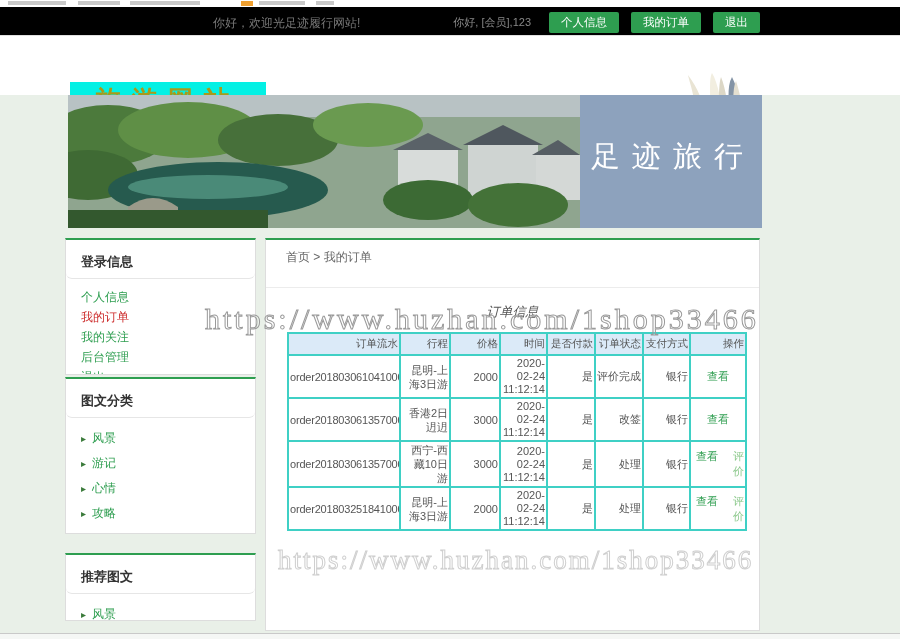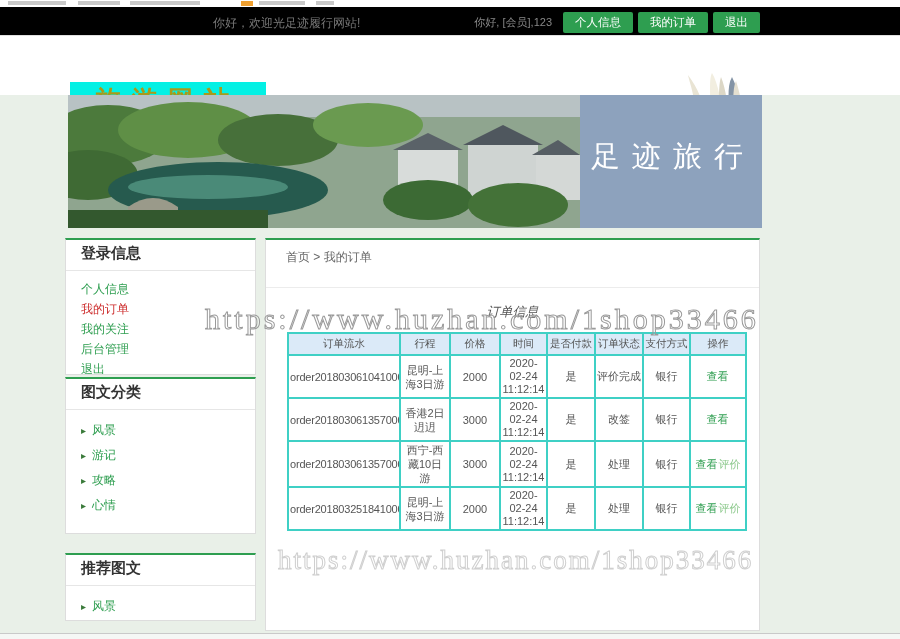--- a/index.html
+++ b/index.html
@@ -11,21 +11,21 @@
     overflow:hidden;
   }
   
   .browser-strip { position:absolute; left:0; top:0; width:900px; height:7px; background:#ffffff; }
   .strip-mark { position:absolute; top:1px; height:4px; background:#c9c9c9; }
   .strip-mark.orange { background:#f0a030; height:5px; }
 
   
   .topbar { position:absolute; left:0; top:7px; width:900px; height:29px; background:#000000; border-bottom:1px solid #e0e0e0; }
   .welcome { position:absolute; left:213px; top:8px; font-size:12px; color:#777; }
-  .user-area { position:absolute; right:140px; top:5px; display:flex; align-items:center; gap:5px; }
+  .user-area { position:absolute; right:140px; top:5px; display:flex; align-items:center; gap:12px; }
   .greeting { font-size:11px; color:#888; margin-right:6px; }
   .tb-btn { display:inline-block; background:#2e9e50; color:#fff; font-size:11.5px; padding:3px 12px; border-radius:2px; cursor:pointer; }
 
   
   .header-band { position:absolute; left:0; top:36px; width:900px; height:59px; background:#ffffff; }
   .logo { position:absolute; left:70px; top:46px; width:196px; height:36px; background:#04f0e4; color:#a89a1b;
           font-family:"DejaVu Serif", serif; font-weight:bold; font-size:25px; letter-spacing:11px;
           text-align:center; line-height:36px; cursor:pointer; }
   .nav { position:absolute; left:312px; top:61px; display:flex; gap:17px; }
   .nav a { font-size:12.5px; color:#2e9e50; text-decoration:none; cursor:pointer; }
@@ -35,44 +35,44 @@
   .banner { position:absolute; left:68px; top:95px; width:694px; height:133px; background:#8da2bd; overflow:hidden; }
   .banner-photo { position:absolute; left:0; top:0; }
   .slogan { position:absolute; left:505px; top:42px; width:200px; text-align:center; color:#ffffff;
             font-family:"DejaVu Serif", serif; font-size:29px; letter-spacing:12px; }
 
   
   .side-box { position:absolute; left:65px; width:191px; background:#fff; border:1px solid #ddd; border-top:2px solid #2e9e50; overflow:hidden; }
   .box-login { top:238px; height:137px; }
   .box-cat   { top:377px; height:157px; }
   .box-rec   { top:553px; height:68px; }
-  .box-title { padding:4px 15px 7px; font-weight:bold; font-size:15px; color:#333; border-bottom:1px solid #e6e6e6; }
+  .box-title { padding:13px 15px 7px; font-weight:bold; font-size:13px; color:#333; border-bottom:1px solid #e6e6e6;border-radius:6px; }
   .side-list { list-style:none; padding:8px 15px 0; }
   .box-login .side-list li { line-height:20px; font-size:12px; }
   .box-cat .side-list li, .box-rec .side-list li { line-height:25px; font-size:12px; }
   .side-list a { color:#2e9e50; text-decoration:none; cursor:pointer; }
   .side-list li.active a { color:#cc2a2a; }
   .arrow { color:#3a7a3a; font-size:10px; margin-right:6px; }
 
   
   .main-panel { position:absolute; left:265px; top:238px; width:495px; height:393px; background:#fff; border:1px solid #ddd; border-top:2px solid #2e9e50; }
   .breadcrumb { padding:9px 20px 21px; font-size:12px; color:#666; border-bottom:1px solid #ececec; }
   .breadcrumb a { color:#666; text-decoration:none; cursor:pointer; }
   .table-title { text-align:center; margin:15px 0 11px; font-size:13px; color:#555;font-style:italic; }
   table.orders { border-collapse:collapse; table-layout:fixed; margin-left:21px; width:458px; }
-  table.orders th, table.orders td { border:2px solid #3fd0c5; text-align:center; vertical-align:middle; color:#555; padding:1px; overflow:hidden; }
+  table.orders th, table.orders td { border:2px solid #3fd0c5; text-align:right; vertical-align:middle; color:#555; padding:1px; overflow:hidden; }
   table.orders th { background:#dbeaf8; font-size:10.5px; font-weight:normal; height:22px; }
   table.orders td { font-size:11px; background:#fff; }
   tr.order-row { height:39px; }
   td.c-order { font-size:9.5px; letter-spacing:-0.2px; }
   td.c-trip  { font-size:10px; line-height:14px;margin-top:48px; }
   td.c-time  { font-size:9.5px; line-height:13px; }
   .t-line { display:block; }
   a.op-view { color:#2e9e50; text-decoration:none; cursor:pointer; }
-  a.op-rate { color:#8bc88b; text-decoration:none; cursor:pointer; margin-left:1px; }
+  a.op-rate { color:#8bc88b; text-decoration:none; cursor:pointer; margin-left:15px; }
 
   
   .watermark { position:absolute; font-family:Liberation Serif, serif; white-space:nowrap;
                color:rgba(255,255,255,0.08); -webkit-text-stroke:1px #9a9a9a; pointer-events:none; }
   .wm1 { left:205px; top:302px; font-size:30px; letter-spacing:3px; }
   .wm2 { left:278px; top:545px; font-size:27px; letter-spacing:2px; -webkit-text-stroke:1px #cfcfcf; }
 
   .bottom-strip { position:absolute; left:0; top:633px; width:900px; height:6px; background:#f5f7f5; border-top:1px solid #c9c9c9; }
 </style>
 </head>
@@ -153,22 +153,22 @@
     <li><a>后台管理</a></li>
     <li><a>退出</a></li>
   </ul>
 </div>
 
 <div class="side-box box-cat">
   <div class="box-title">图文分类</div>
   <ul class="side-list">
     <li><span class="arrow">▸</span><a>风景</a></li>
     <li><span class="arrow">▸</span><a>游记</a></li>
+    <li><span class="arrow">▸</span><a>心情</a></li>
     <li><span class="arrow">▸</span><a>攻略</a></li>
-    <li><span class="arrow">▸</span><a>心情</a></li>
   </ul>
 </div>
 
 <div class="side-box box-rec">
   <div class="box-title">推荐图文</div>
   <ul class="side-list">
     <li><span class="arrow">▸</span><a>风景</a></li>
     <li><span class="arrow">▸</span><a>风景</a></li>
   </ul>
 </div>

